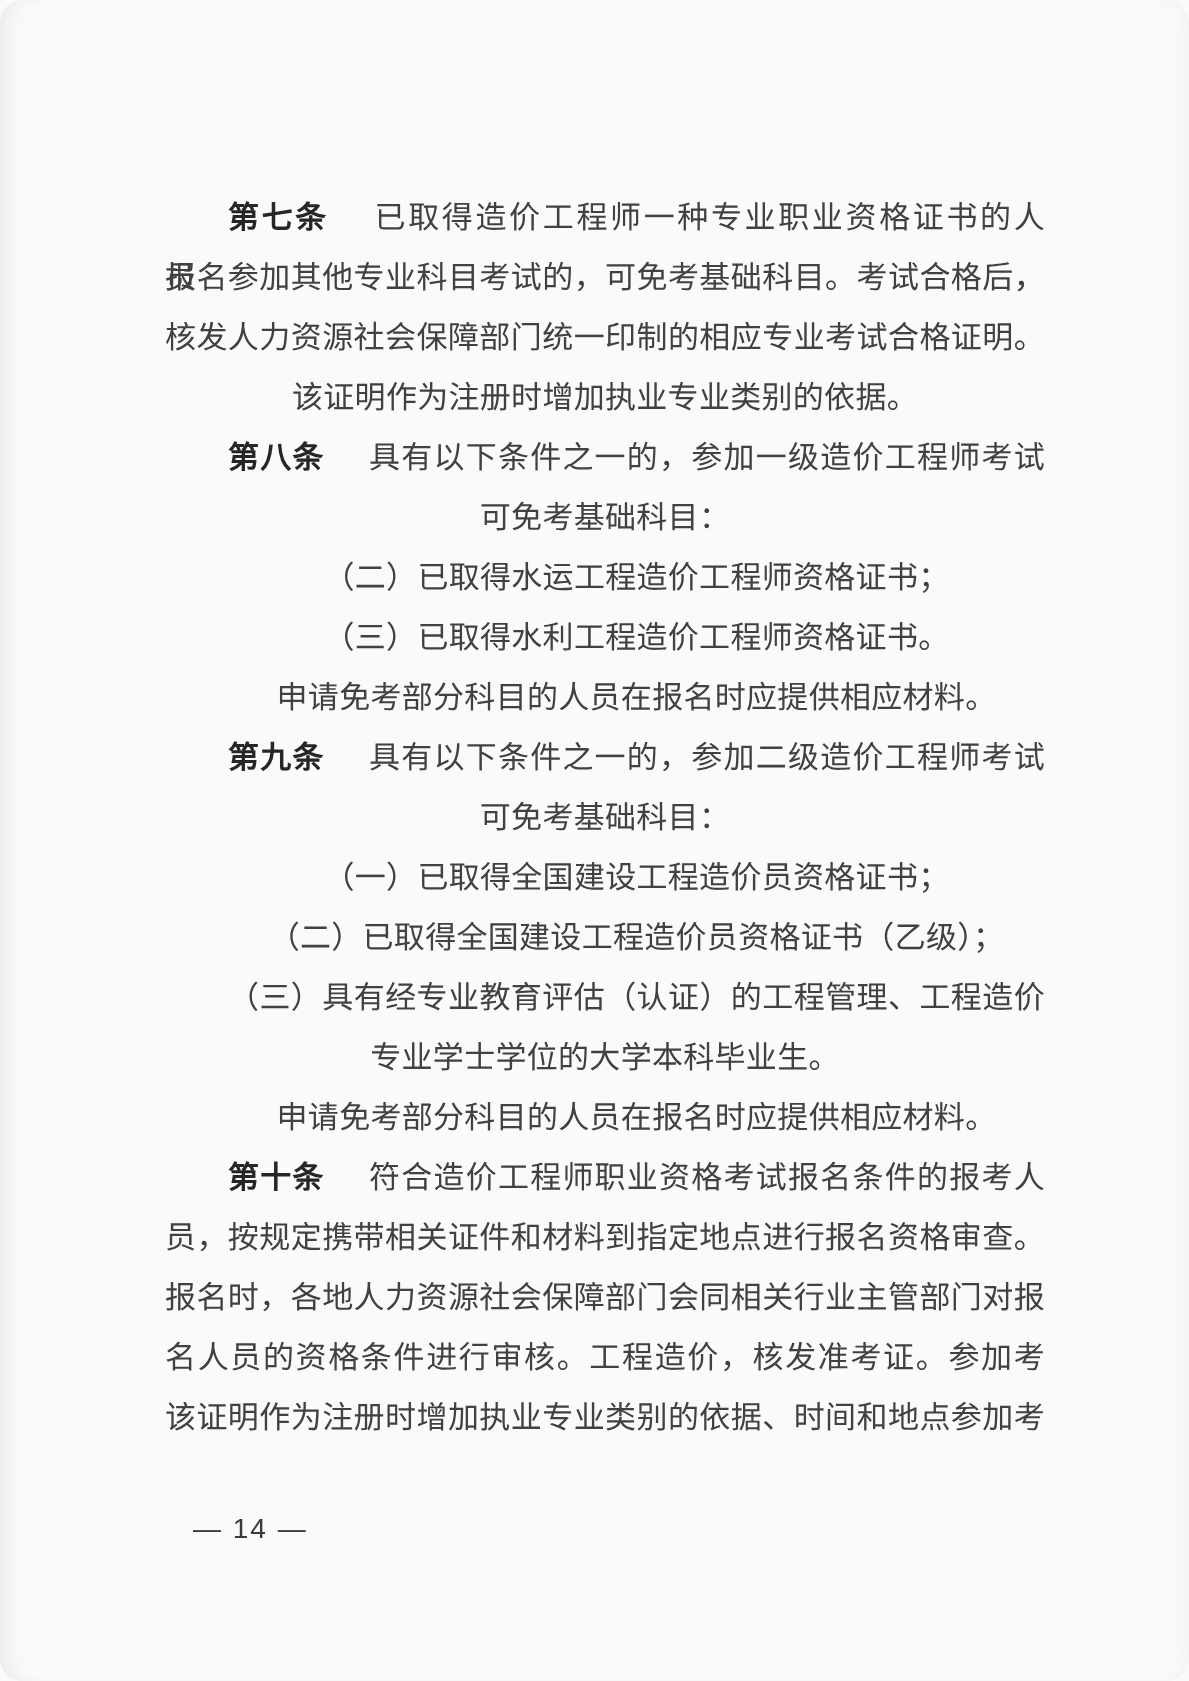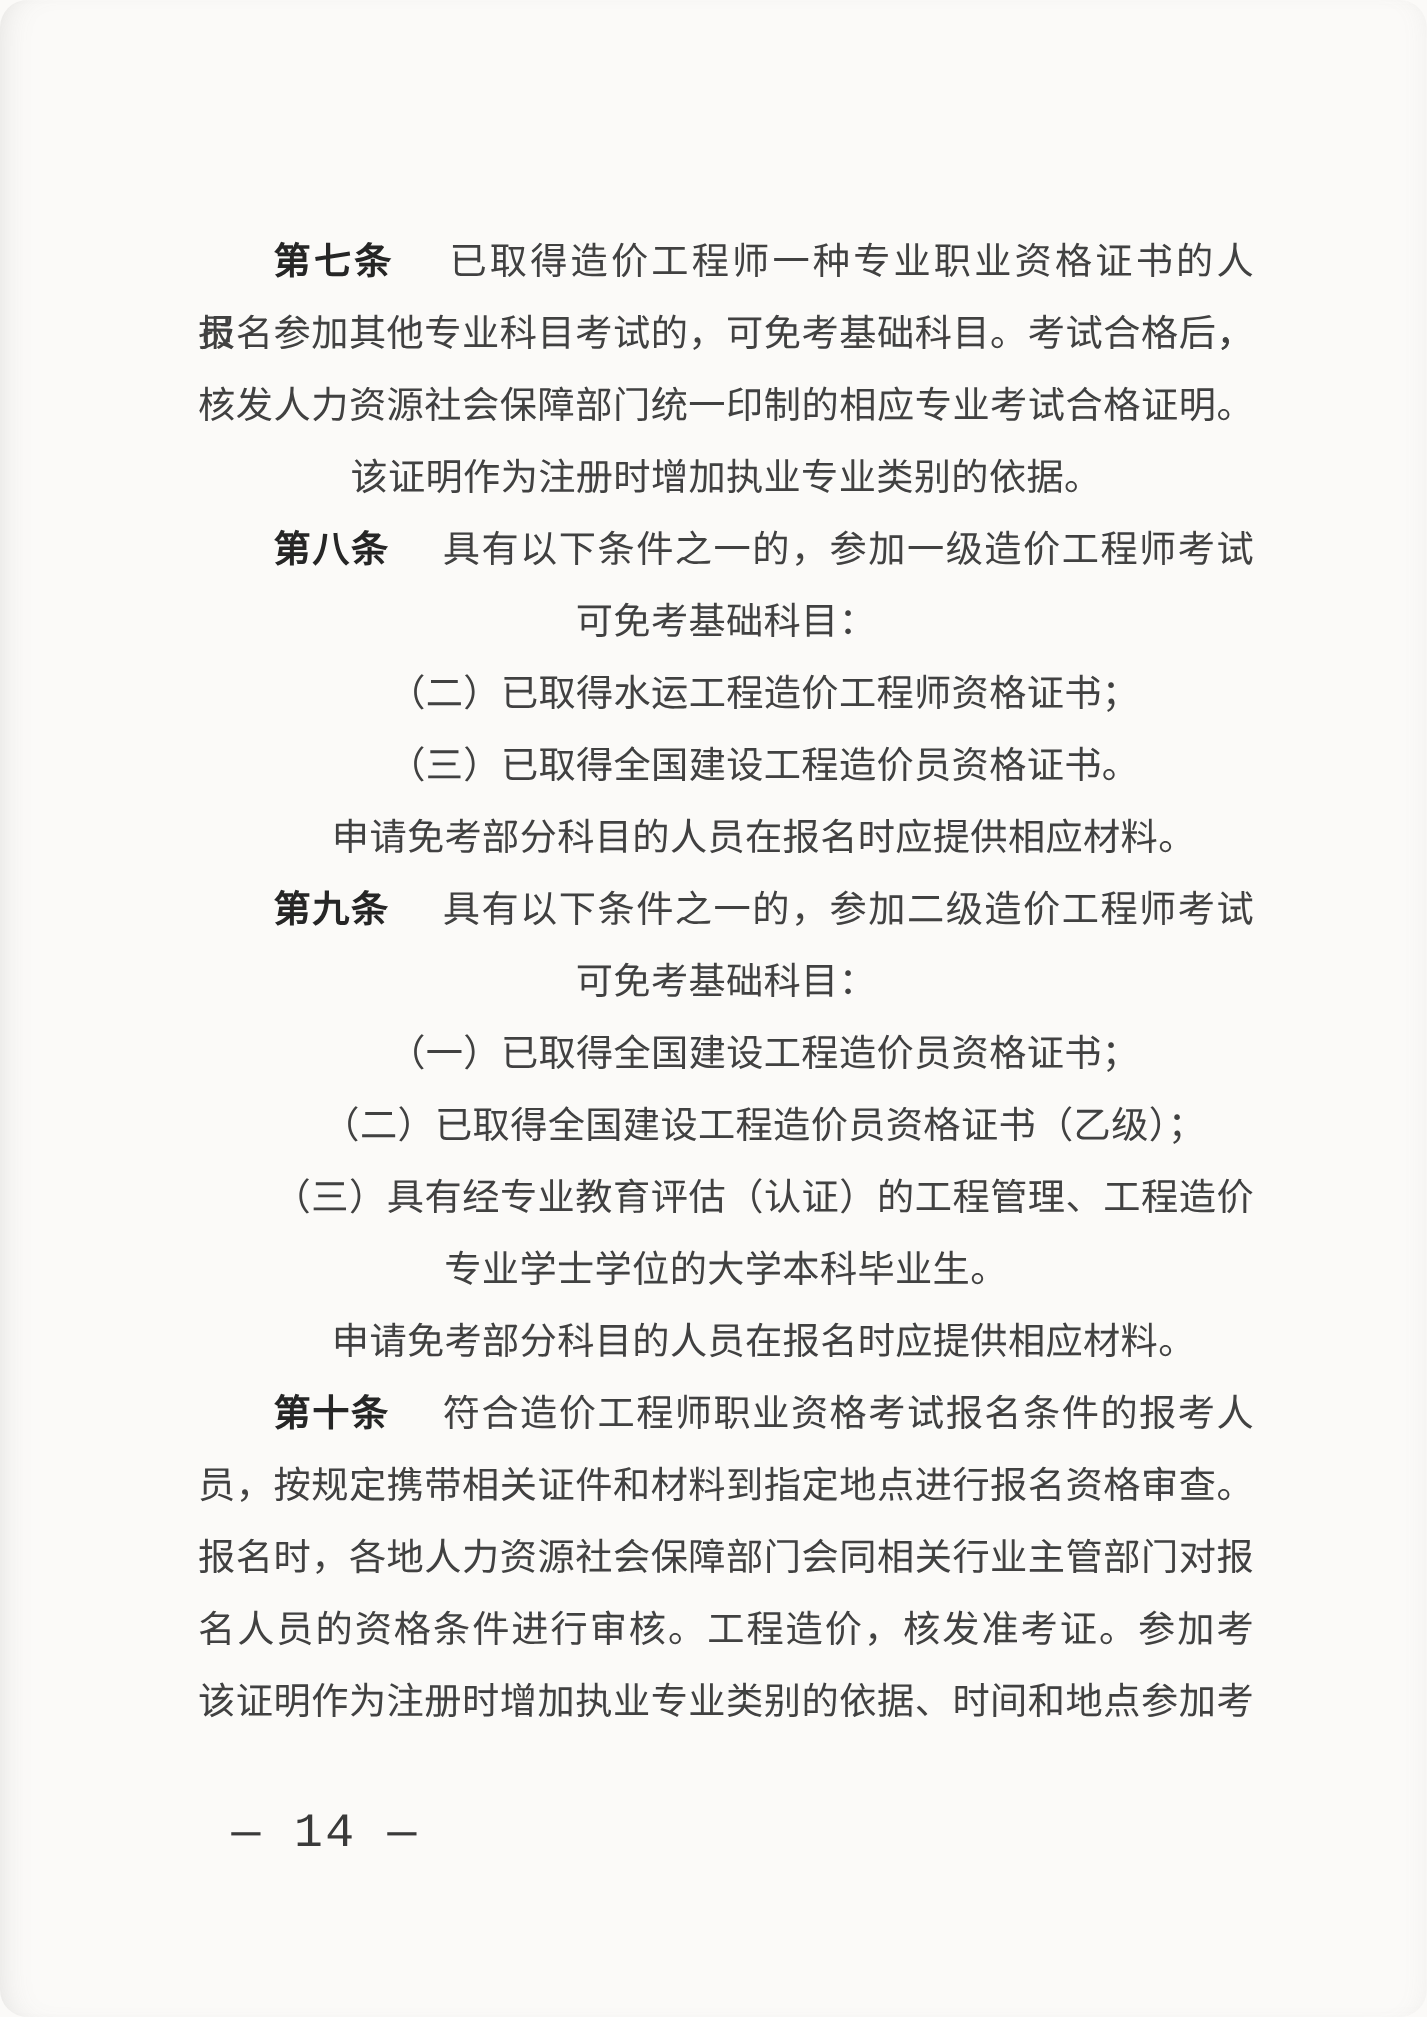--- a/index.html
+++ b/index.html
@@ -46,39 +46,39 @@
     font-weight: 700;
     color: var(--heading, #262626);
     margin-right: 12px;
   }
   .footer {
     position: absolute;
     left: 193px;
     top: 1506px;
     height: 45px;
     line-height: 45px;
-    font-size: 40px;
+    font-size: 28px;
     letter-spacing: 2px;
     color: var(--footer, #3a3a3a);
-    font-family: Liberation Mono, monospace;
+    font-family: Liberation Sans, sans-serif;
   }
 </style>
 </head>
 <body>
 
 <div class="page">
   <div class="text-body">
       <div class="line indent fill"><span class="seg bold">第七条</span><span class="seg">　已取得造价工程师一种专业职业资格证书的人员，</span></div>
       <div class="line fill"><span class="seg">报名参加其他专业科目考试的，可免考基础科目。考试合格后，</span></div>
       <div class="line fill"><span class="seg">核发人力资源社会保障部门统一印制的相应专业考试合格证明。</span></div>
       <div class="line"><span class="seg">该证明作为注册时增加执业专业类别的依据。</span></div>
       <div class="line indent fill"><span class="seg bold">第八条</span><span class="seg">　具有以下条件之一的，参加一级造价工程师考试</span></div>
       <div class="line"><span class="seg">可免考基础科目：</span></div>
       <div class="line indent"><span class="seg">（二）已取得水运工程造价工程师资格证书；</span></div>
-      <div class="line indent"><span class="seg">（三）已取得全国建设工程造价员资格证书。</span></div>
+      <div class="line indent"><span class="seg">（三）已取得水利工程造价工程师资格证书。</span></div>
       <div class="line indent"><span class="seg">申请免考部分科目的人员在报名时应提供相应材料。</span></div>
       <div class="line indent fill"><span class="seg bold">第九条</span><span class="seg">　具有以下条件之一的，参加二级造价工程师考试</span></div>
       <div class="line"><span class="seg">可免考基础科目：</span></div>
       <div class="line indent"><span class="seg">（一）已取得全国建设工程造价员资格证书；</span></div>
       <div class="line indent"><span class="seg">（二）已取得全国建设工程造价员资格证书（乙级）；</span></div>
       <div class="line indent fill"><span class="seg">（三）具有经专业教育评估（认证）的工程管理、工程造价</span></div>
       <div class="line"><span class="seg">专业学士学位的大学本科毕业生。</span></div>
       <div class="line indent"><span class="seg">申请免考部分科目的人员在报名时应提供相应材料。</span></div>
       <div class="line indent fill"><span class="seg bold">第十条</span><span class="seg">　符合造价工程师职业资格考试报名条件的报考人</span></div>
       <div class="line fill"><span class="seg">员，按规定携带相关证件和材料到指定地点进行报名资格审查。</span></div>

